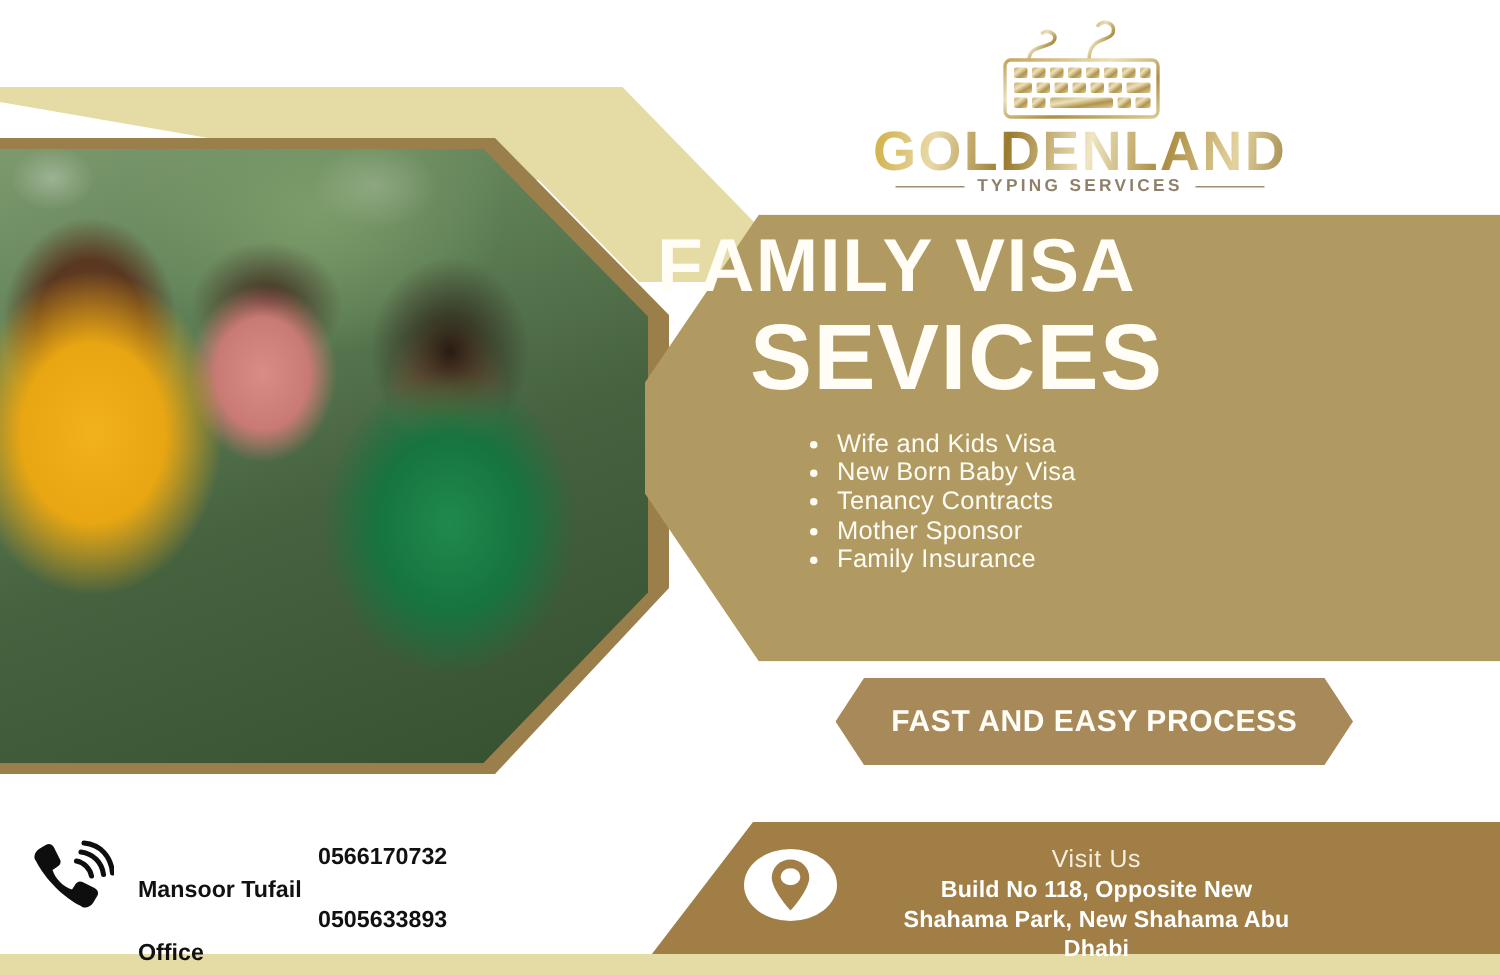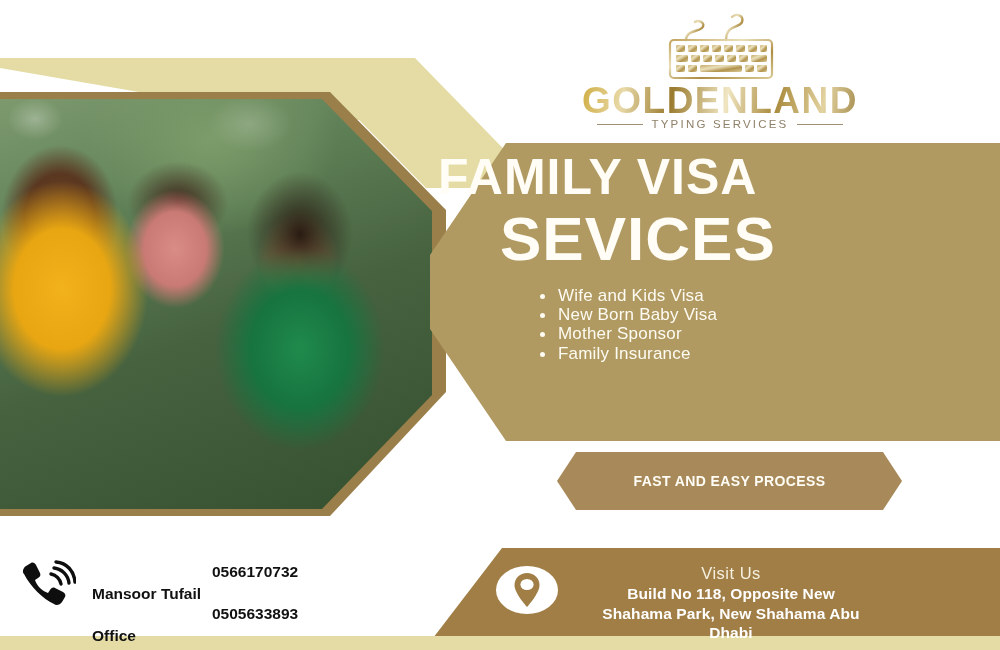--- a/index.html
+++ b/index.html
@@ -86,21 +86,21 @@
 
   
   .hex-badge{
     position:absolute; left:557px; top:452px; width:345px; height:58px;
     background:#A8895A;
     clip-path: polygon(19px 0, 326px 0, 345px 29px, 326px 58px, 19px 58px, 0 29px);
     display:flex; align-items:center; justify-content:center;
   }
   .hex-badge span{
     display:block; text-align:center; color:#FFFDF5;
-    font-size:14px; font-weight:bold; line-height:21px; letter-spacing:.4px;
+    font-size:20px; font-weight:bold; line-height:21px; letter-spacing:.4px;
   }
 
   
   .logo{
     position:absolute; left:570px; top:8px; width:300px; height:126px;
   }
   .kb-icon{
     position:absolute; left:92px; top:2px; width:118px; height:72px;
   }
   .brand{
@@ -109,21 +109,21 @@
     background:linear-gradient(100deg,#C9A227 0%,#E8D9A8 18%,#9A7B2E 34%,#F0E6C2 52%,#A98A3C 68%,#E3D3A0 84%,#8E7230 100%);
     -webkit-background-clip:text; background-clip:text; color:transparent;
     font-family:"Liberation Sans", sans-serif;
   }
   .tagline-row{
     position:absolute; left:0; top:110px; width:300px;
     display:flex; align-items:center; justify-content:center; gap:9px;
   }
   .tagline-row .ln{ width:46px; height:1px; background:#9E8F72; }
   .tagline{
-    font-size:11.5px; letter-spacing:2.2px; color:#8E8069; font-weight:400;
+    font-size:11.5px; letter-spacing:2.2px; color:#8E8069; font-weight:700;
     white-space:nowrap;
   }
 
   
   .footer-gold{
     position:absolute; left:0; top:548px; width:1000px; height:94px;
     background:#A07E45;
     clip-path: polygon(502px 0, 1000px 0, 1000px 94px, 430px 94px);
   }
   .footer-strip{
@@ -175,20 +175,21 @@
 </div>
 
 <div class="gold-panel-shape"></div>
 
 <div class="title-1">FAMILY VISA</div>
 <div class="title-2">SEVICES</div>
 
 <ul class="bullets">
   <li>Wife and Kids Visa</li>
   <li>New Born Baby Visa</li>
+  <li>Tenancy Contracts</li>
   <li>Mother Sponsor</li>
   <li>Family Insurance</li>
 </ul>
 
 <div class="hex-badge">
   <span>FAST AND EASY PROCESS</span>
 </div>
 
 <div class="logo">
   <div class="kb-icon">

